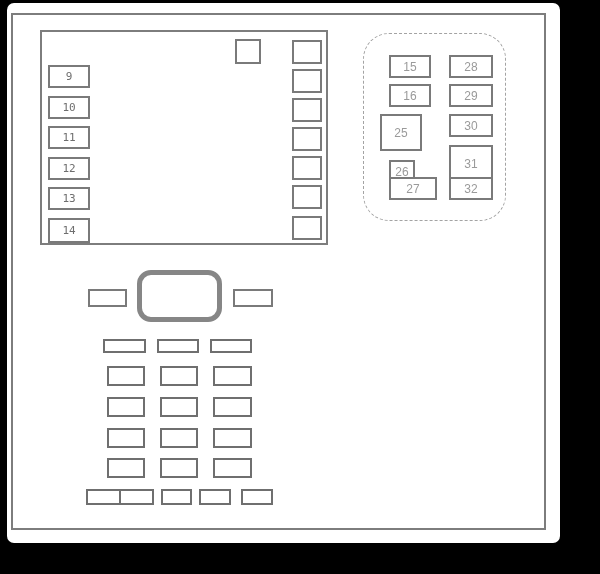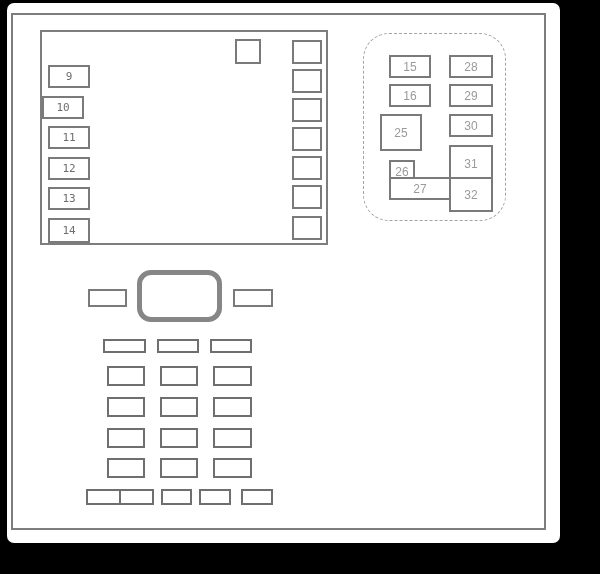--- a/index.html
+++ b/index.html
@@ -55,21 +55,21 @@
   <div class="abs" id="page-card"></div>
 
   <div class="abs" id="outer-rect">
 
     
   </div>
 
   <div class="abs panel" id="panel-a">
 
     <div class="abs box label-box pa-label" style="left:6px;top:33px;width:42px;height:23px">9</div>
-    <div class="abs box label-box pa-label" style="left:0;top:64px;width:42px;height:23px">10</div>
+    <div class="abs box label-box pa-label" style="left:6px;top:64px;width:42px;height:23px">10</div>
     <div class="abs box label-box pa-label" style="left:6px;top:94px;width:42px;height:23px">11</div>
     <div class="abs box label-box pa-label" style="left:6px;top:125px;width:42px;height:23px">12</div>
     <div class="abs box label-box pa-label" style="left:6px;top:155px;width:42px;height:23px">13</div>
     <div class="abs box label-box pa-label" style="left:6px;top:186px;width:42px;height:25px">14</div>
 
     <div class="abs box" style="left:193px;top:7px;width:26px;height:25px"></div>
 
     <div class="abs box" style="left:250px;top:8px;width:30px;height:24px"></div>
     <div class="abs box" style="left:250px;top:37px;width:30px;height:24px"></div>
     <div class="abs box" style="left:250px;top:66px;width:30px;height:24px"></div>
@@ -78,27 +78,27 @@
     <div class="abs box" style="left:250px;top:153px;width:30px;height:24px"></div>
     <div class="abs box" style="left:250px;top:184px;width:30px;height:24px"></div>
   </div>
 
   <div class="abs panel" id="panel-b">
 
     <div class="abs box label-box pb-label" style="left:25px;top:21px;width:42px;height:23px">15</div>
     <div class="abs box label-box pb-label" style="left:25px;top:50px;width:42px;height:23px">16</div>
     <div class="abs box label-box pb-label" style="left:16px;top:80px;width:42px;height:37px">25</div>
     <div class="abs box label-box pb-label" style="left:25px;top:126px;width:26px;height:23px">26</div>
-    <div class="abs box label-box pb-label" style="left:25px;top:143px;width:62px;height:23px">27</div>
+    <div class="abs box label-box pb-label" style="left:25px;top:143px;width:48px;height:23px">27</div>
 
     <div class="abs box label-box pb-label" style="left:85px;top:21px;width:44px;height:23px">28</div>
     <div class="abs box label-box pb-label" style="left:85px;top:50px;width:44px;height:23px">29</div>
     <div class="abs box label-box pb-label" style="left:85px;top:80px;width:44px;height:23px">30</div>
     <div class="abs box label-box pb-label" style="left:85px;top:111px;width:44px;height:37px">31</div>
-    <div class="abs box label-box pb-label" style="left:85px;top:143px;width:44px;height:35px">32</div>
+    <div class="abs box label-box pb-label" style="left:85px;top:143px;width:44px;height:23px">32</div>
   </div>
 
   <div class="abs box" style="left:88px;top:289px;width:39px;height:18px"></div>
   <div class="abs thick" style="left:137px;top:270px;width:85px;height:52px"></div>
   <div class="abs box" style="left:233px;top:289px;width:40px;height:18px"></div>
 
   <div class="abs slot" style="left:103px;top:339px;width:43px;height:14px"></div>
   <div class="abs slot" style="left:157px;top:339px;width:42px;height:14px"></div>
   <div class="abs slot" style="left:210px;top:339px;width:42px;height:14px"></div>
 

